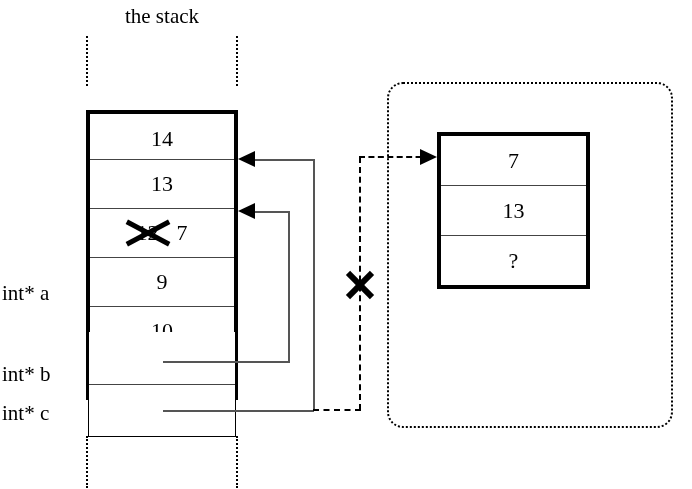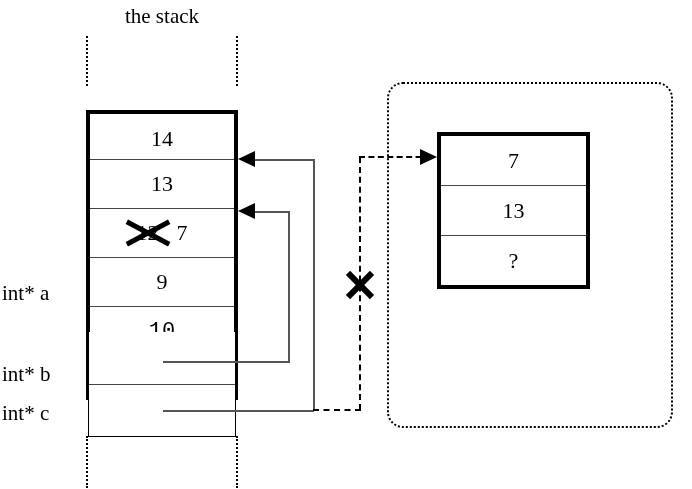--- a/index.html
+++ b/index.html
@@ -86,21 +86,21 @@
     font-size: 22px;
   }
   .cell-div { border-top: 1.5px solid #444; text-align: center; }
 
   
   #stack-bold .cell { height: 49px; }
   #sc0 { top: 0px; }
   #sc1 { top: 45px; }
   #sc2 { top: 94px; }
   #sc3 { top: 143px; }
-  #sc4 { top: 192px; font-family: Liberation Mono, monospace; }
+  #sc4 { top: 192px; }
 
   
   #stack-thin .cell { height: 52px; }
   #tc0 { top: 0px; border-top: none; }
   #tc1 { top: 52px; }
 
   
   .struck-wrap {
     position: relative;
     display: inline-block;

